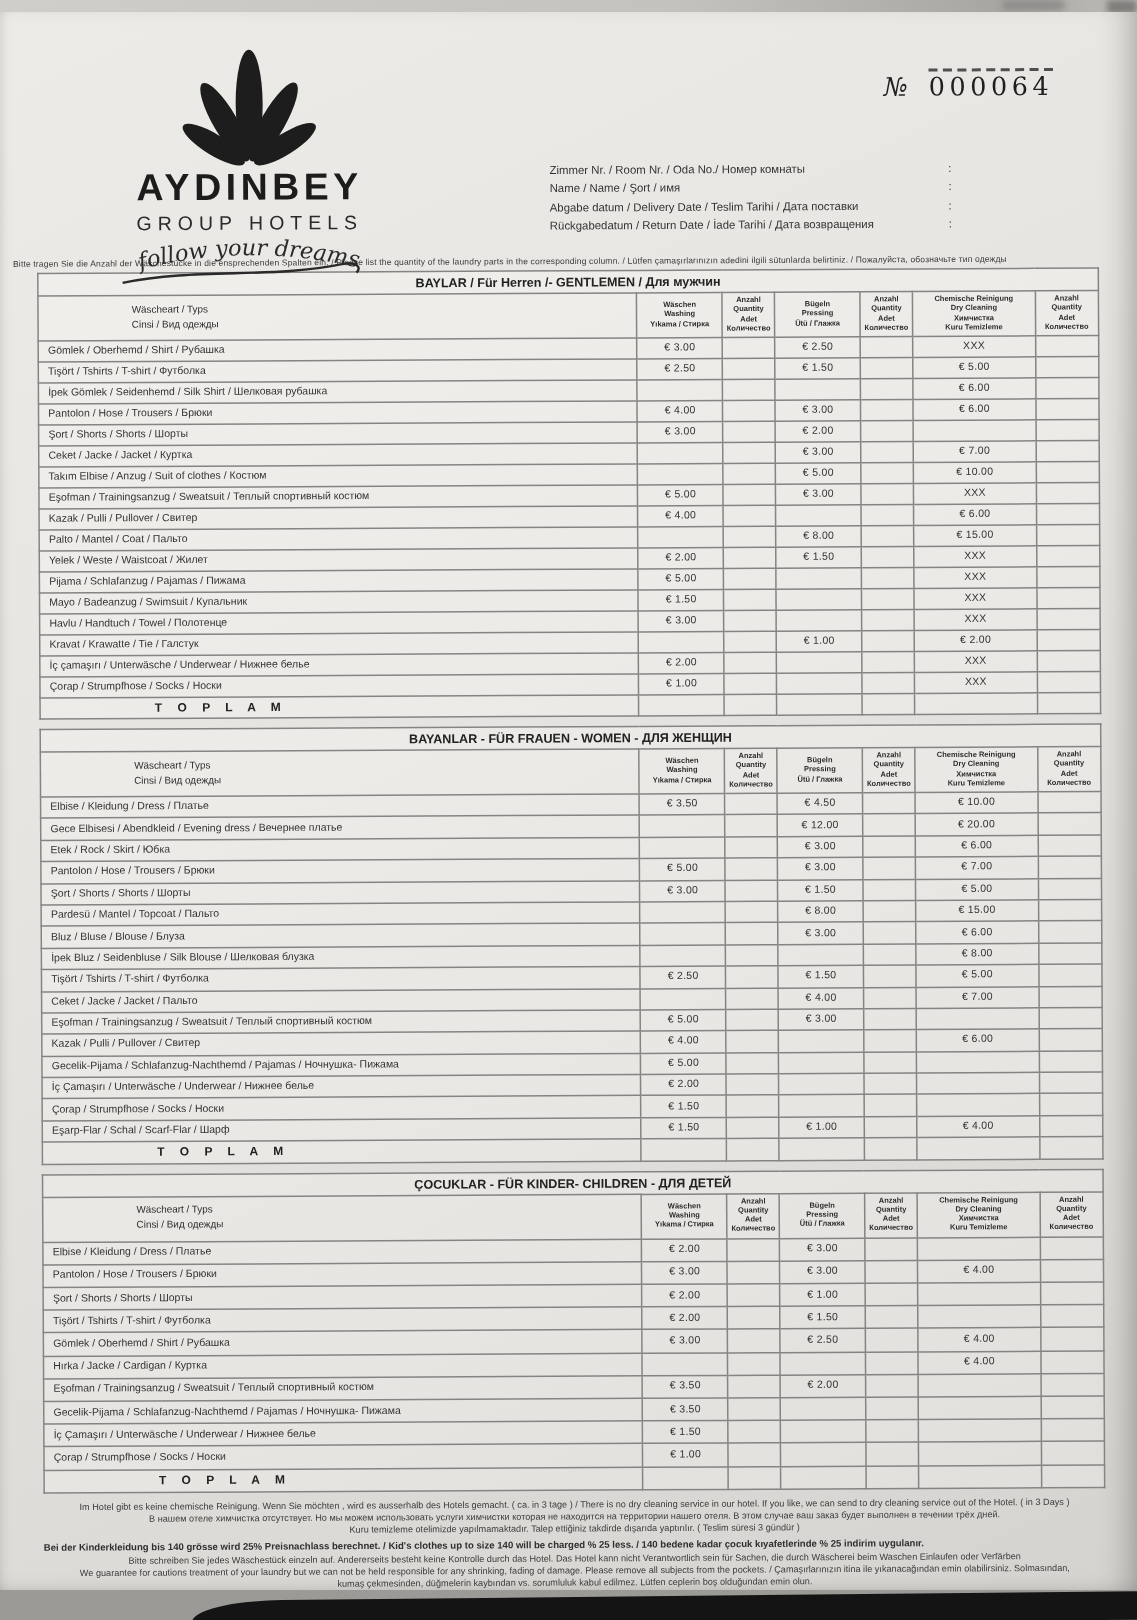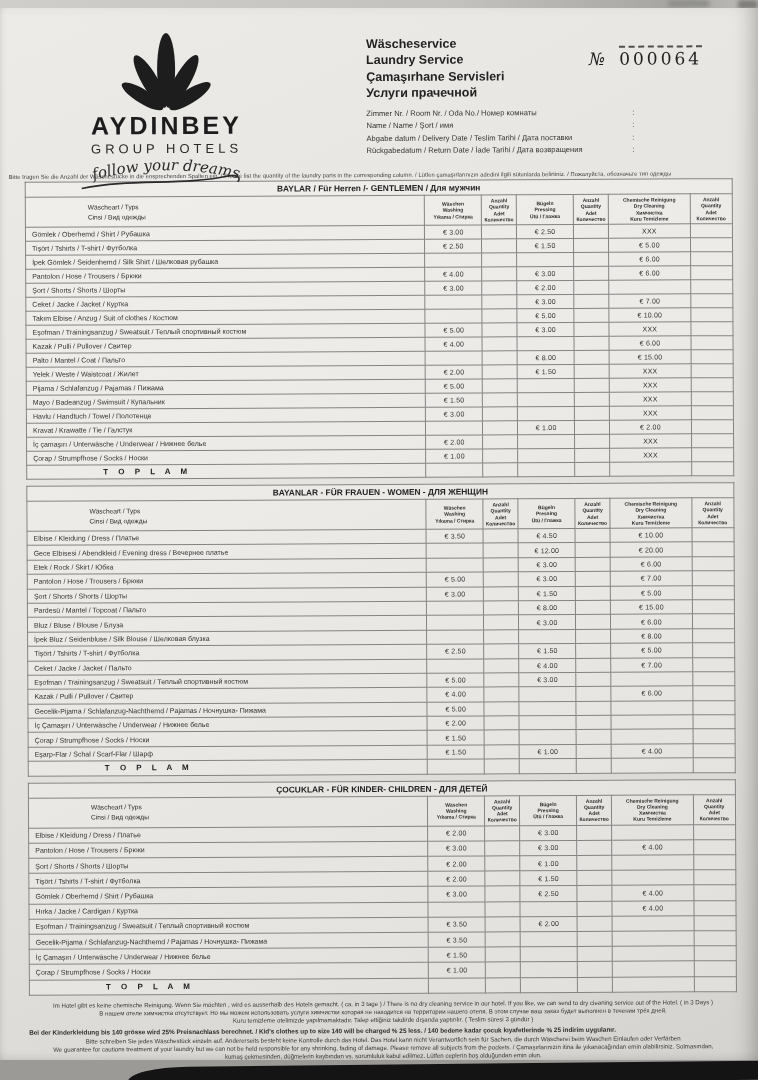--- a/index.html
+++ b/index.html
@@ -89,26 +89,20 @@
           <defs>
               <path id="tagcurve" d="M28,24 Q105,4 182,24" fill="none"></path>
             </defs>
           <text font-size="15" font-style="italic" fill="#2a2a2a" font-family="DejaVu Serif, serif">
             <textPath href="#tagcurve" startOffset="4"><tspan>follow your dreams</tspan></textPath>
           </text>
           <path d="M20,32 C70,22 120,30 168,20 C175,19 180,22 176,26" fill="none" stroke="#2a2a2a" stroke-width="1.6"></path>
         </svg>
       </div>
 
-      <div class="titles">
-        <div>Wäscheservice</div>
-        <div>Laundry Service</div>
-        <div>Çamaşırhane Servisleri</div>
-        <div>Услуги прачечной</div>
-      </div>
 
       <div class="serial">
         <span class="no">№</span><span class="digits">000064</span>
       </div>
 
       <div class="fields">
         <div class="frow">
           <span>Zimmer Nr. / Room Nr. / Oda No./ Номер комнаты</span>
             <span class="colon">:</span>
         </div>

